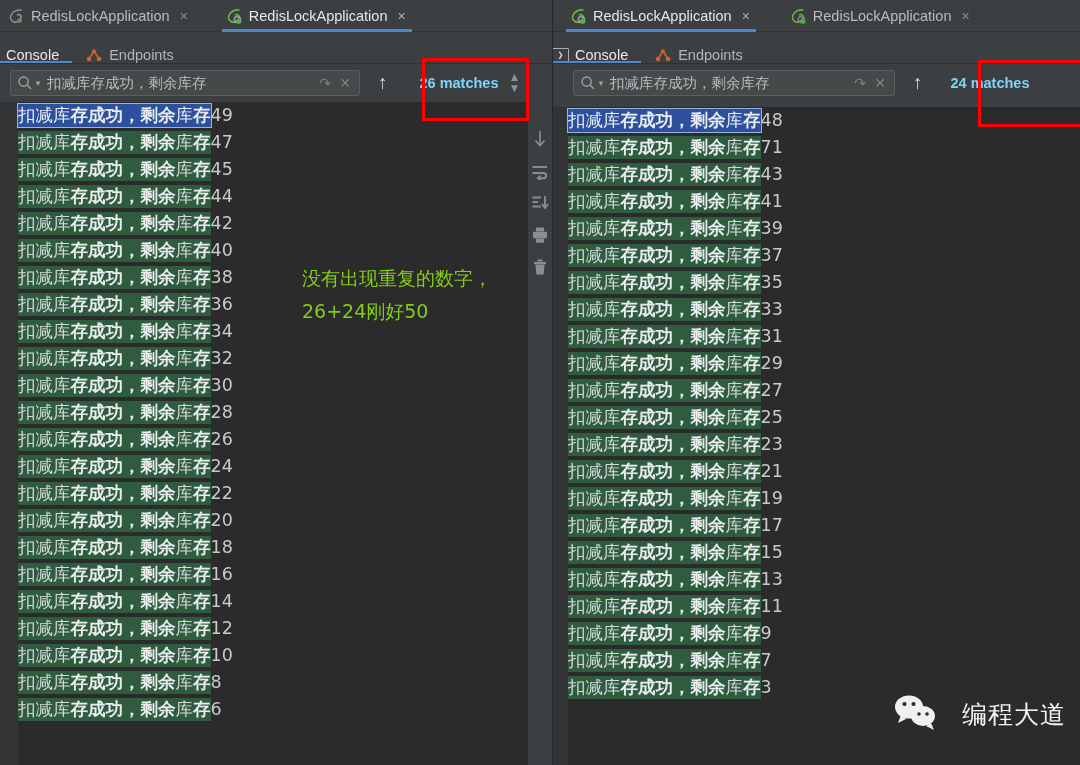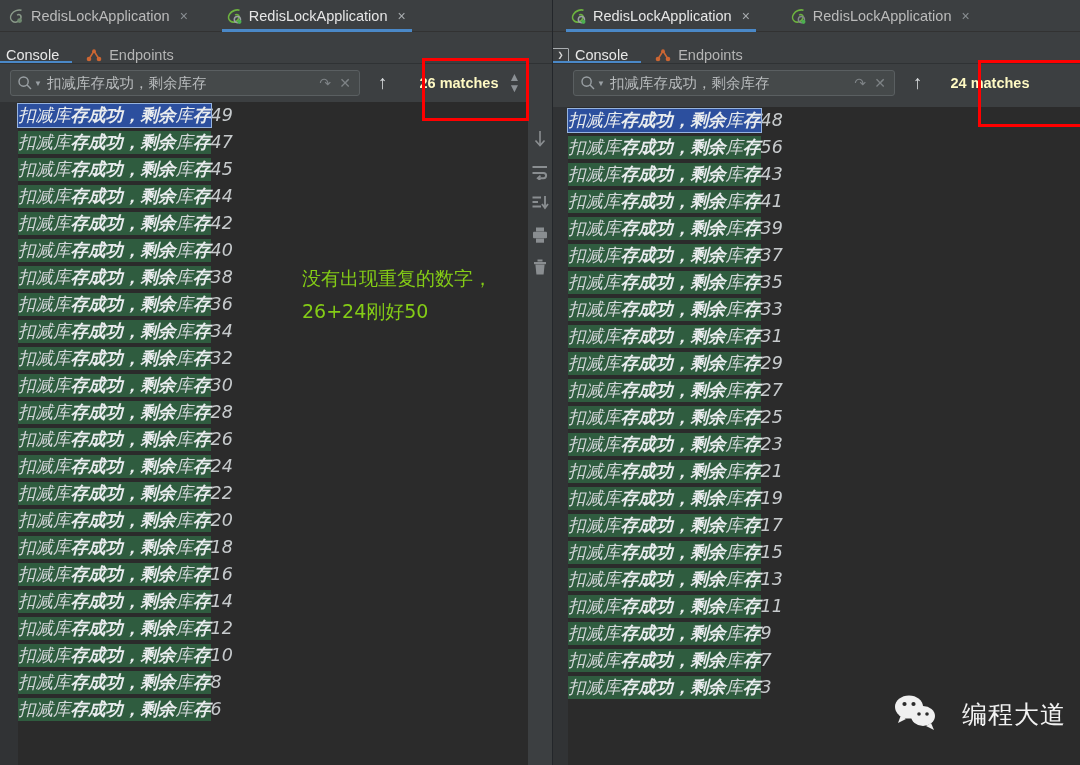--- a/index.html
+++ b/index.html
@@ -75,40 +75,40 @@
   .ide.right .searchbox { width: 322px; }
   .mag { width: 16px; height: 16px; flex: none; }
   .caret-tiny { color: #9aa0a4; font-size: 8px; margin: 0 5px 0 1px; }
   .searchtext {
     flex: 1; color: #b9bcbe; font-size: 14.5px; white-space: nowrap; overflow: hidden;
     font-family: "Liberation Sans", "DejaVu Sans", sans-serif;
   }
   .sb-icon { width: 20px; text-align: center; color: #7e8386; font-size: 14px; flex: none; }
   .up-arrow { color: #d7dadc; font-size: 19px; margin: 0 0 0 18px; flex: none; font-weight: bold; }
   .matches {
-    color: #fef9c3; font-size: 14.5px; font-weight: bold; white-space: nowrap;
+    color: #7dd3fc; font-size: 14.5px; font-weight: bold; white-space: nowrap;
   }
   .ide.left  .matches { margin-left: 32px; }
   .ide.right .matches { margin-left: 28px; text-align: center; }
   .navarrows { display: flex; flex-direction: column; margin-left: 10px; color: #8b9094; }
   .navarrows span { font-size: 12px; line-height: 11px; }
 
   
   .consolebody {
     position: absolute; left: 0; right: 0; background: #2b2b2b; overflow: hidden;
   }
   .ide.left  .consolebody { top: 102px; bottom: 0; width: 528px; }
   .ide.right .consolebody { top: 105px; bottom: 0; width: 528px; }
 
   .gutter {
     position: absolute; left: 0; top: 0; bottom: 0; width: 18px; background: #313335;
   }
   .ide.right .gutter { width: 16px; }
 
-  .loglines { position: absolute; top: 0; left: 0; right: 0; font-style: italic; }
+  .loglines { position: absolute; top: 0; left: 0; right: 0; }
   .ide.left  .loglines { left: 18px; }
   .ide.right .loglines { left: 16px; }
 
   .logline {
     height: 27px; line-height: 27px; white-space: nowrap;
     font-family: "DejaVu Sans", "Liberation Sans", sans-serif;
     font-size: 17.5px; color: #bfc4c6;
   }
   .hl {
     background: #2f5c3f; color: #d2d6d8; padding: 1px 0 2px 0;
@@ -350,21 +350,21 @@
         <span class="sb-icon">✕</span>
       </div>
       <span class="up-arrow">↑</span>
       <span class="matches">24 matches</span>
     </div>
 
     <div class="consolebody" style="top:107px;">
       <div class="gutter"></div>
       <div class="loglines" id="loglines-right">
           <div class="logline current"><span class="hl">扣减库<span class="b">存成功，</span><span class="b">剩余</span>库<span class="b">存</span></span><span class="num">48</span></div>
-          <div class="logline"><span class="hl">扣减库<span class="b">存成功，</span><span class="b">剩余</span>库<span class="b">存</span></span><span class="num">56</span></div>
+          <div class="logline"><span class="hl">扣减库<span class="b">存成功，</span><span class="b">剩余</span>库<span class="b">存</span></span><span class="num">71</span></div>
           <div class="logline"><span class="hl">扣减库<span class="b">存成功，</span><span class="b">剩余</span>库<span class="b">存</span></span><span class="num">43</span></div>
           <div class="logline"><span class="hl">扣减库<span class="b">存成功，</span><span class="b">剩余</span>库<span class="b">存</span></span><span class="num">41</span></div>
           <div class="logline"><span class="hl">扣减库<span class="b">存成功，</span><span class="b">剩余</span>库<span class="b">存</span></span><span class="num">39</span></div>
           <div class="logline"><span class="hl">扣减库<span class="b">存成功，</span><span class="b">剩余</span>库<span class="b">存</span></span><span class="num">37</span></div>
           <div class="logline"><span class="hl">扣减库<span class="b">存成功，</span><span class="b">剩余</span>库<span class="b">存</span></span><span class="num">35</span></div>
           <div class="logline"><span class="hl">扣减库<span class="b">存成功，</span><span class="b">剩余</span>库<span class="b">存</span></span><span class="num">33</span></div>
           <div class="logline"><span class="hl">扣减库<span class="b">存成功，</span><span class="b">剩余</span>库<span class="b">存</span></span><span class="num">31</span></div>
           <div class="logline"><span class="hl">扣减库<span class="b">存成功，</span><span class="b">剩余</span>库<span class="b">存</span></span><span class="num">29</span></div>
           <div class="logline"><span class="hl">扣减库<span class="b">存成功，</span><span class="b">剩余</span>库<span class="b">存</span></span><span class="num">27</span></div>
           <div class="logline"><span class="hl">扣减库<span class="b">存成功，</span><span class="b">剩余</span>库<span class="b">存</span></span><span class="num">25</span></div>

